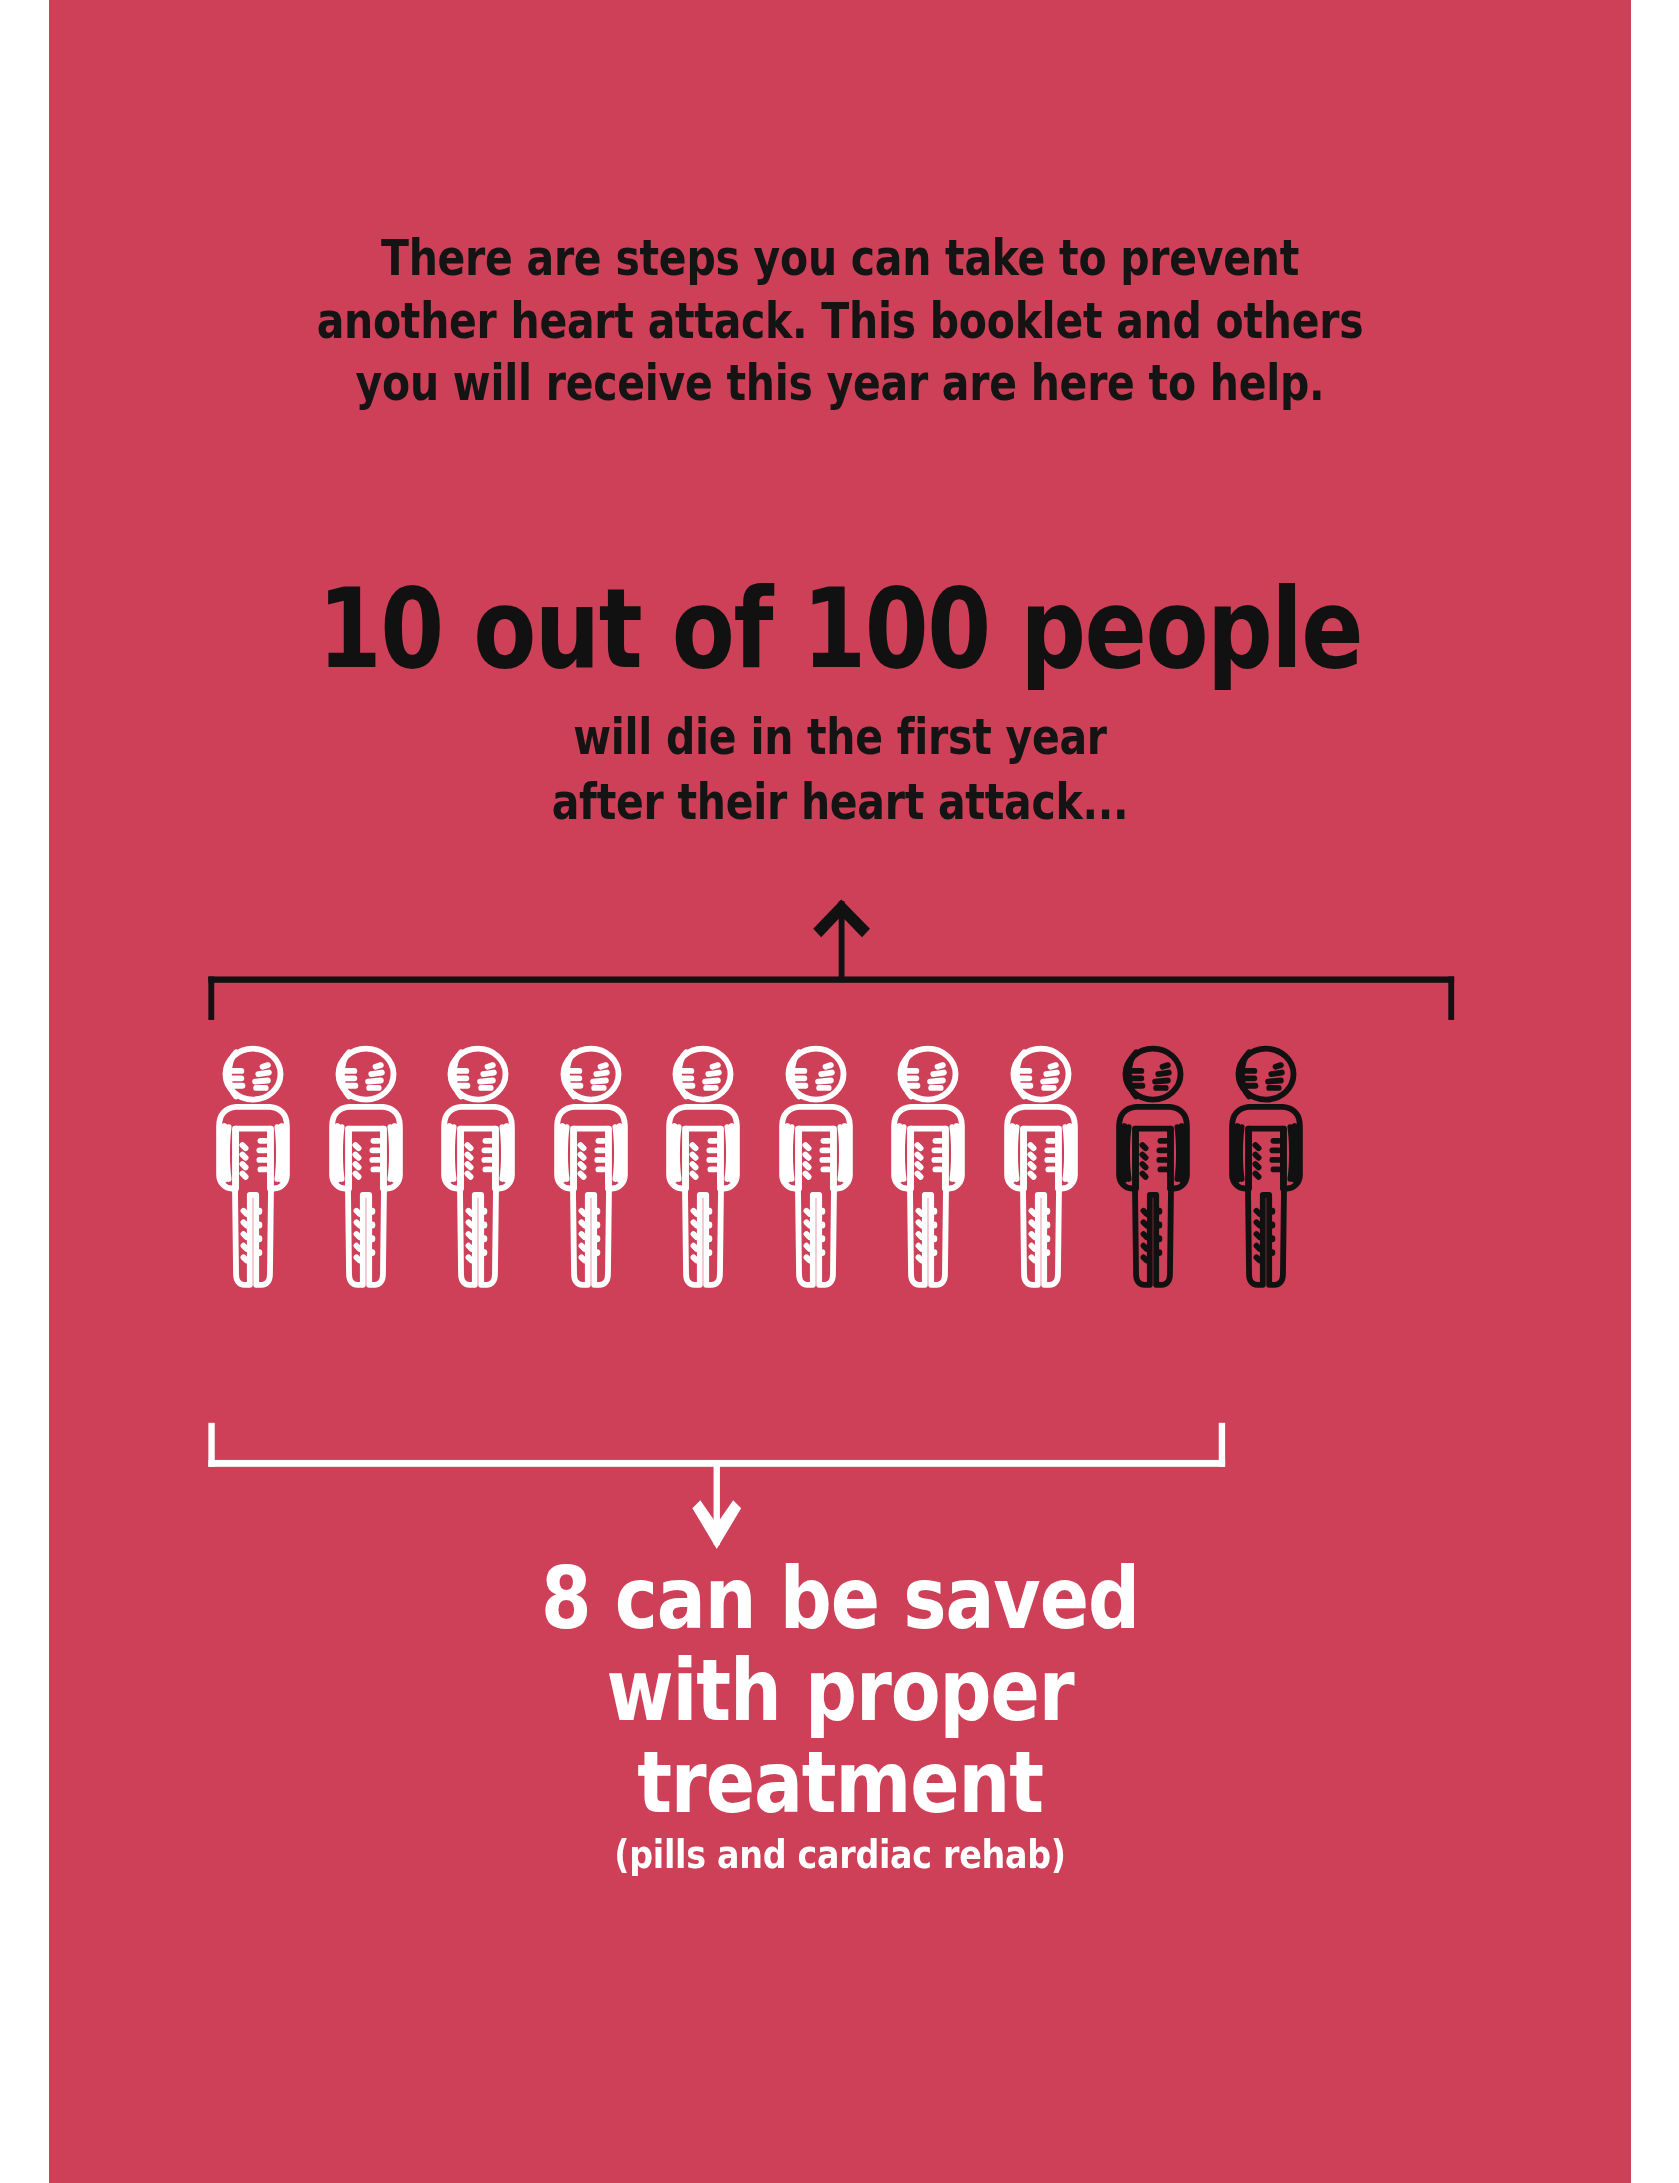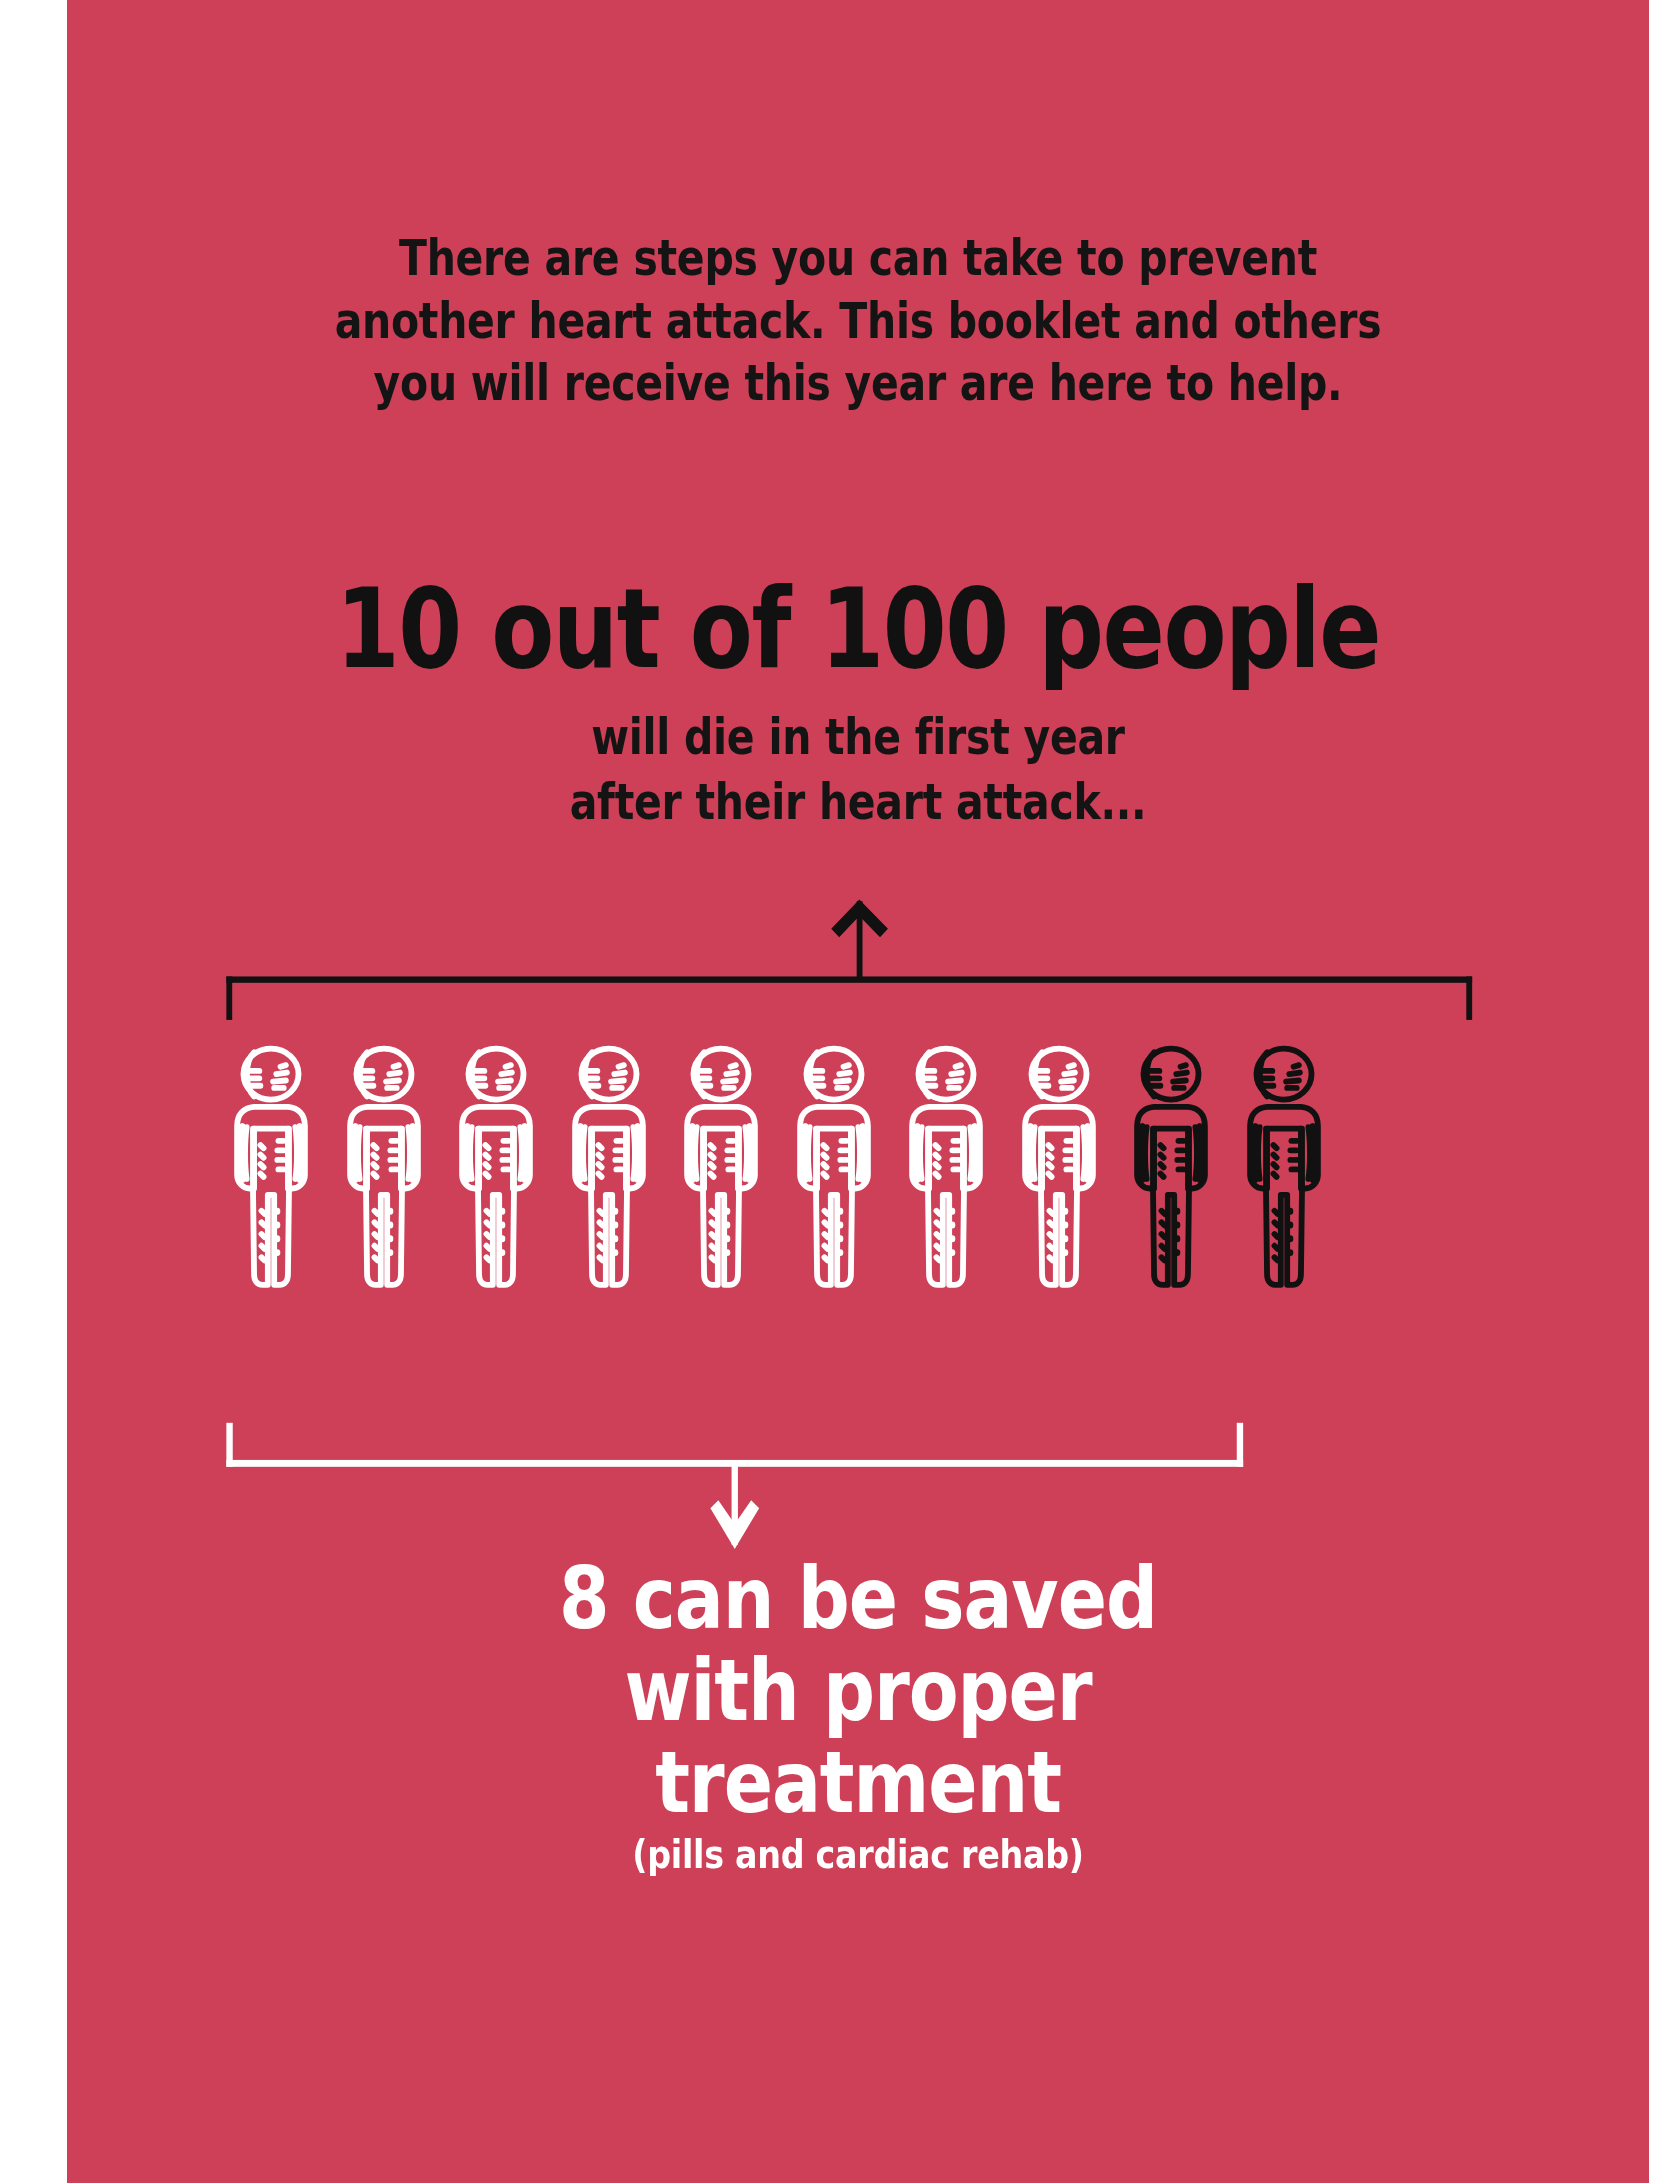--- a/index.html
+++ b/index.html
@@ -11,21 +11,21 @@
     width: 1680px;
     height: 2183px;
     position: relative;
     overflow: hidden;
     font-family: "DejaVu Sans Condensed", "Liberation Sans Narrow", "Liberation Sans", sans-serif;
   }
 
   
   #poster {
     position: absolute;
-    left: 67px;
+    left: 49px;
     top: 0px;
     width: 1582px;
     height: 2183px;
     background: #cd4058;
     overflow: hidden;
   }
 
   
   .txt {
     position: absolute;

